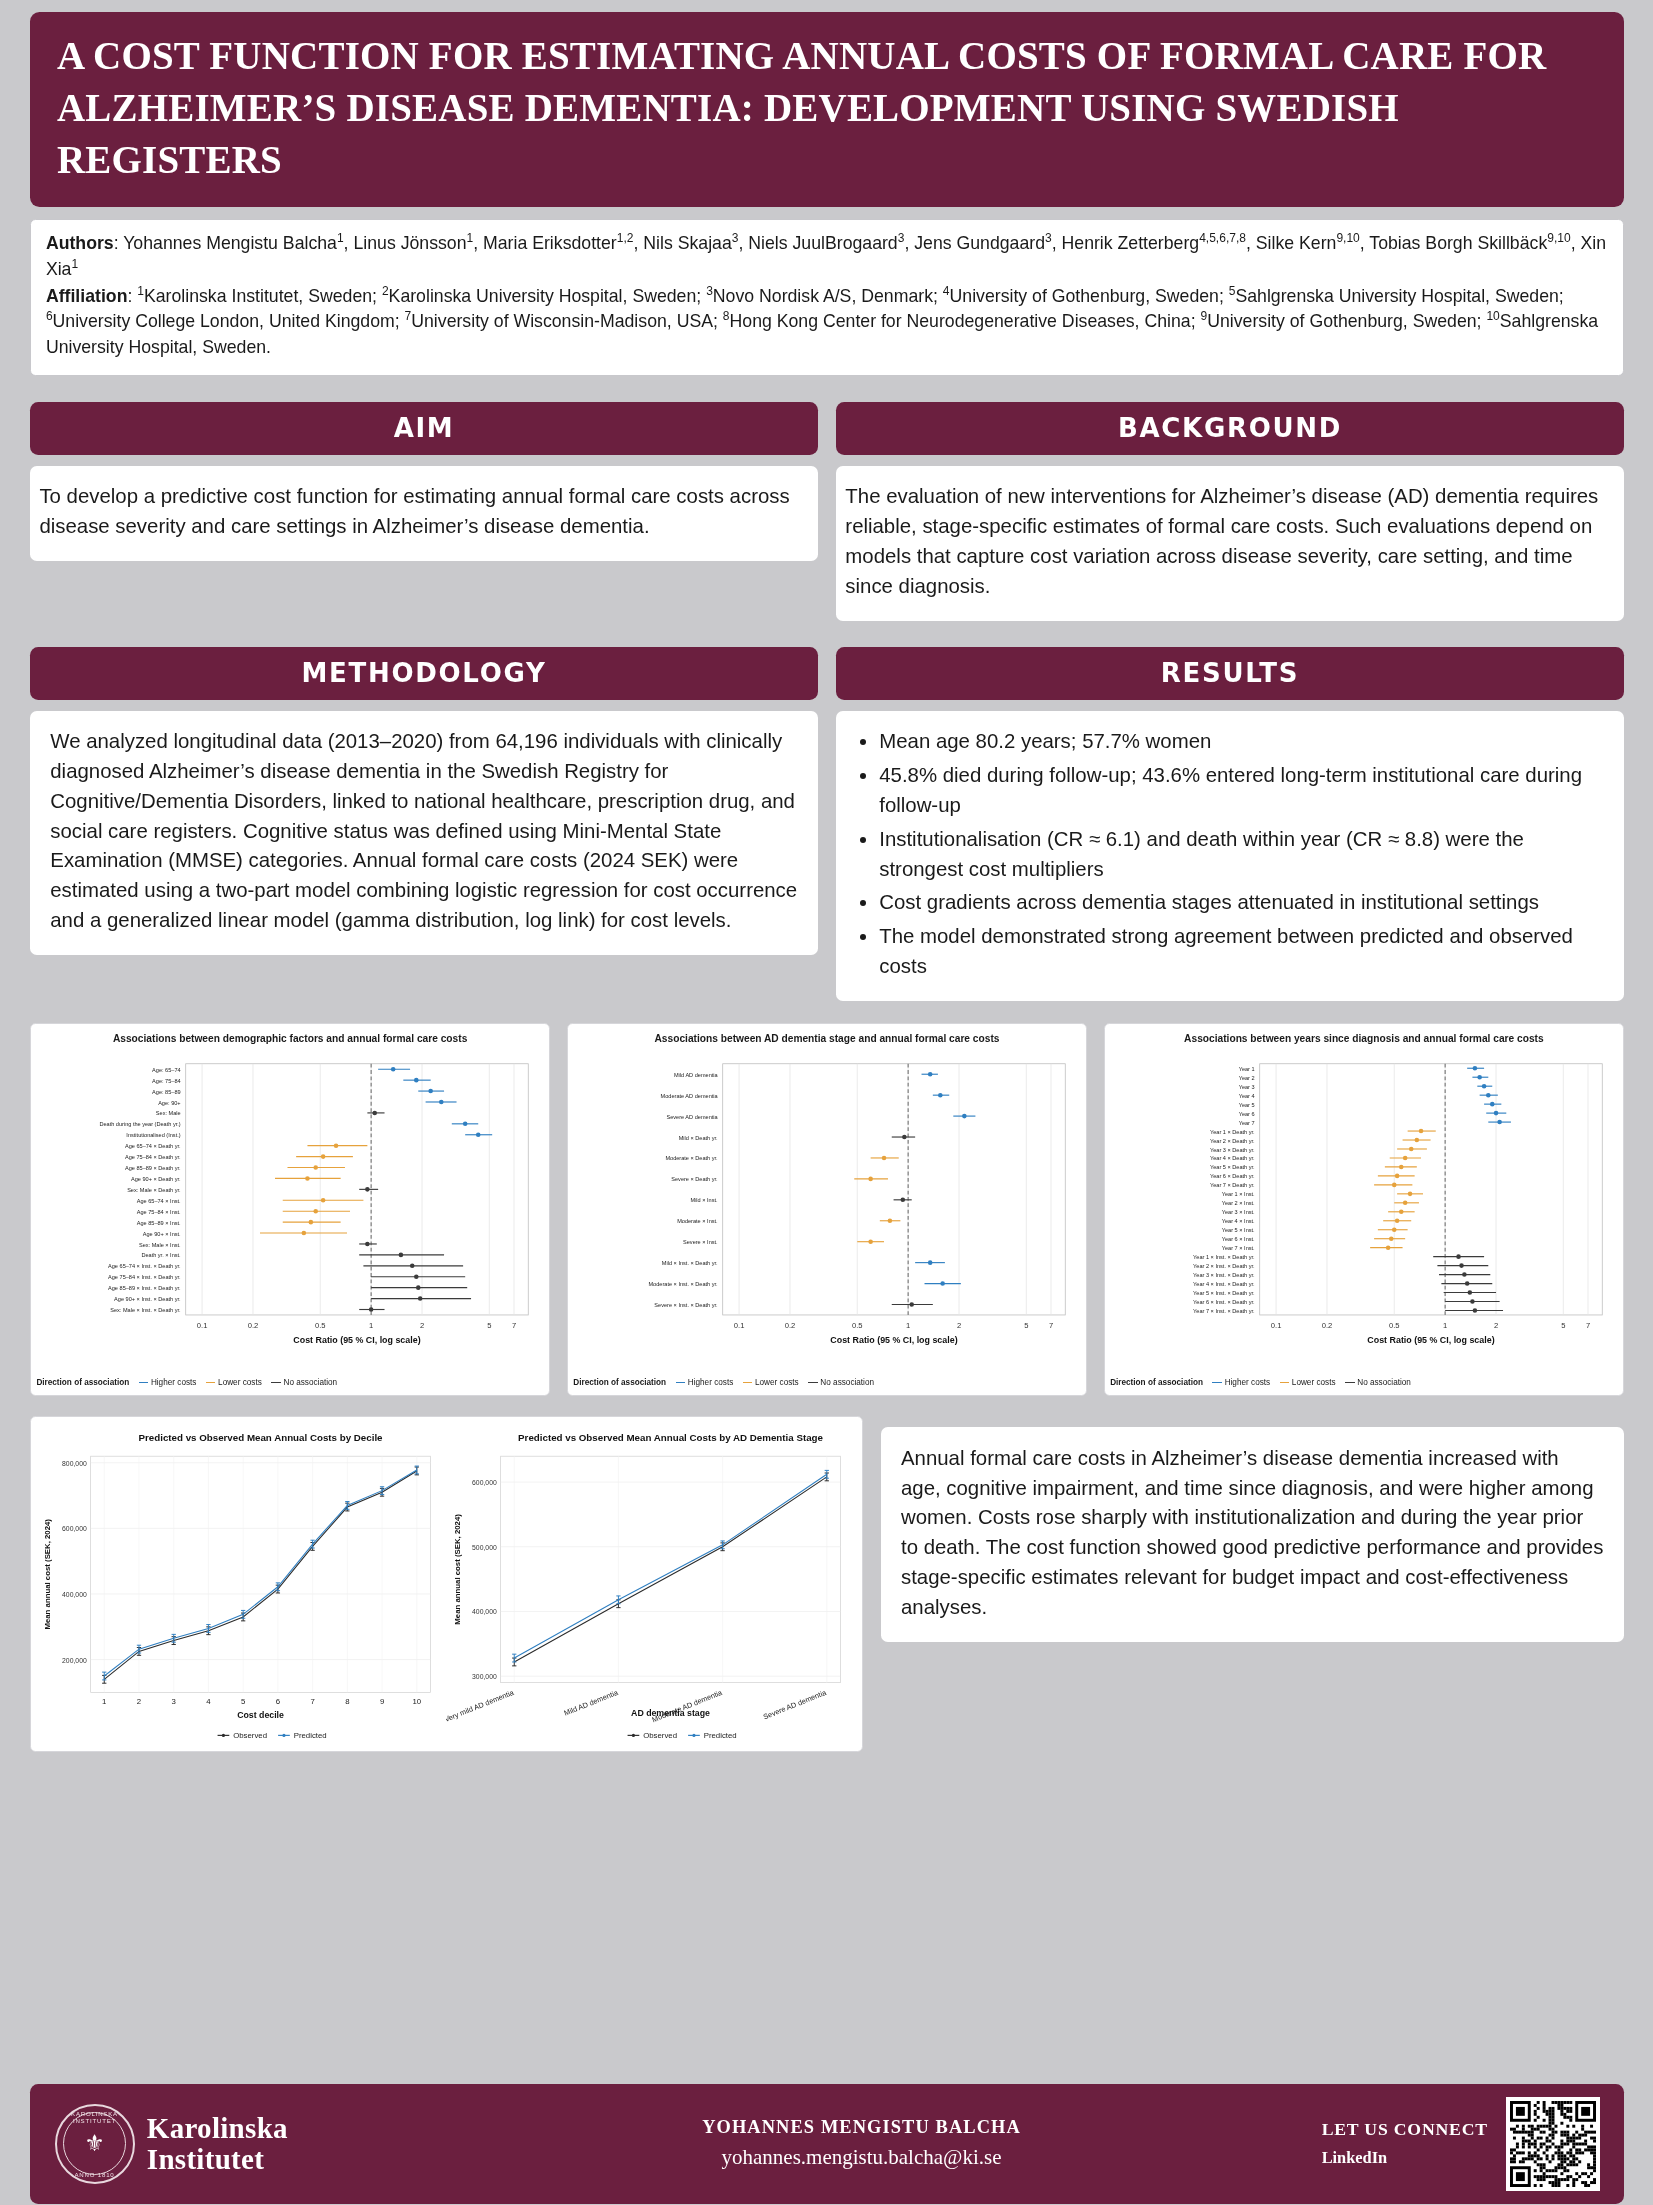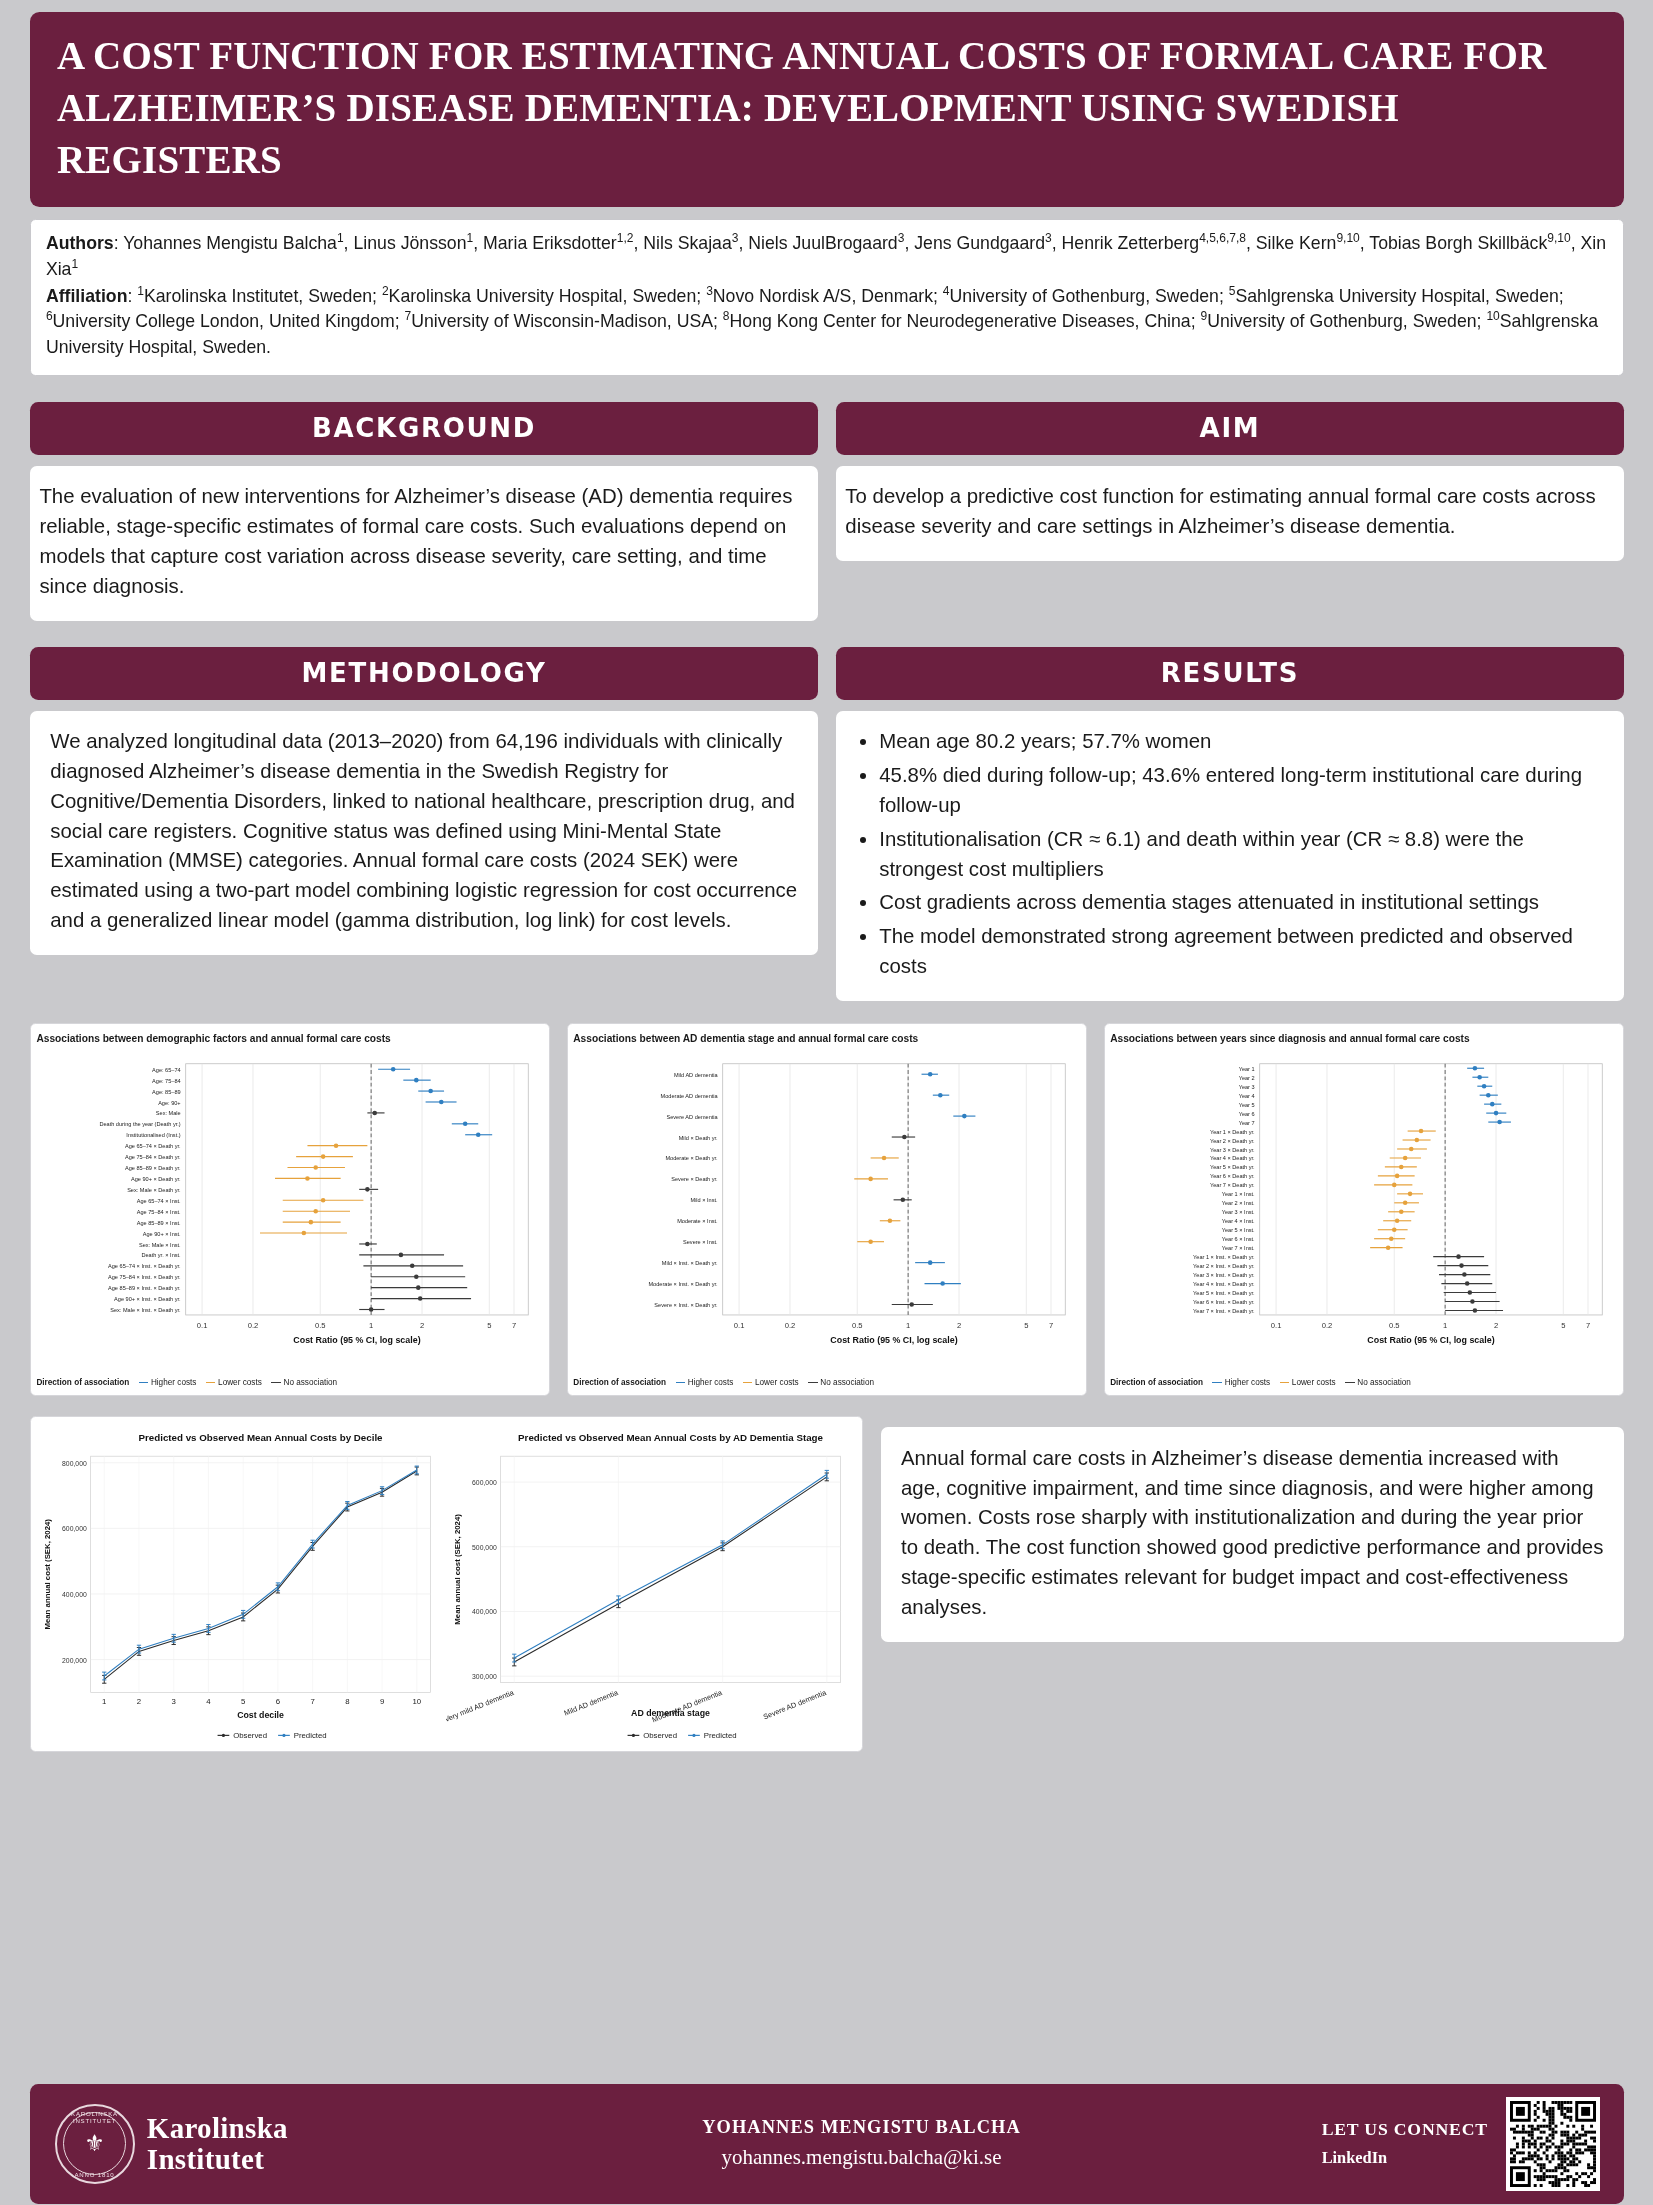--- a/index.html
+++ b/index.html
@@ -78,21 +78,21 @@
 
   .indent { padding-left: 9.5px; }
 
   
   .fig-row { display: flex; gap: 16.4px; margin: 22px 9.5px 0 9.5px; }
   .fig-card {
     background: #fff; border-radius: 5.5px; border: 0.7px solid #d6d6da;
     padding: 6.8px 5.5px 5.5px 5.5px; flex: 1 1 0; min-width: 0;
   }
   .fig-title {
-    text-align: left; font-size: 10.2px; font-weight: bold; margin: 2.7px 0 1.4px 0;
+    text-align: center; font-size: 10.2px; font-weight: bold; margin: 2.7px 0 1.4px 0;
   }
   .fig-svg { display:block; width: 100%; }
   .fig-legend {
     display:flex; justify-content:flex-start; align-items:center; gap:9.5px;
     font-size: 8.2px; margin-top: 15px; padding-bottom: 2.7px;
   }
   .fig-legend .lab { font-weight: bold; font-size: 8.2px; }
   .lg { display:flex; align-items:center; gap:2.7px; }
   .dash { width:9.5px; height:1.4px; display:inline-block; }
 
@@ -148,32 +148,32 @@
   </div>
 
   <div class="authors-box">
     <p><b>Authors</b><span id="authors-text">: Yohannes Mengistu Balcha<sup>1</sup>, Linus Jönsson<sup>1</sup>, Maria Eriksdotter<sup>1,2</sup>, Nils Skajaa<sup>3</sup>, Niels JuulBrogaard<sup>3</sup>, Jens Gundgaard<sup>3</sup>, Henrik Zetterberg<sup>4,5,6,7,8</sup>, Silke Kern<sup>9,10</sup>, Tobias Borgh Skillbäck<sup>9,10</sup>, Xin Xia<sup>1</sup></span></p>
     <p><b>Affiliation</b><span id="affil-text">: <sup>1</sup>Karolinska Institutet, Sweden; <sup>2</sup>Karolinska University Hospital, Sweden; <sup>3</sup>Novo Nordisk A/S, Denmark; <sup>4</sup>University of Gothenburg, Sweden; <sup>5</sup>Sahlgrenska University Hospital, Sweden; <sup>6</sup>University College London, United Kingdom; <sup>7</sup>University of Wisconsin-Madison, USA; <sup>8</sup>Hong Kong Center for Neurodegenerative Diseases, China; <sup>9</sup>University of Gothenburg, Sweden; <sup>10</sup>Sahlgrenska University Hospital, Sweden.</span></p>
   </div>
 
   <div class="cols">
     <div class="col">
       <div class="sec-head">
+        <span>AIM</span>
+      </div>
+      <div class="sec-body indent">
+        <p>To develop a predictive cost function for estimating annual formal care costs across disease severity and care settings in Alzheimer’s disease dementia.</p>
+      </div>
+    </div>
+    <div class="col">
+      <div class="sec-head">
         <span>BACKGROUND</span>
       </div>
       <div class="sec-body indent">
         <p>The evaluation of new interventions for Alzheimer’s disease (AD) dementia requires reliable, stage-specific estimates of formal care costs. Such evaluations depend on models that capture cost variation across disease severity, care setting, and time since diagnosis.</p>
-      </div>
-    </div>
-    <div class="col">
-      <div class="sec-head">
-        <span>AIM</span>
-      </div>
-      <div class="sec-body indent">
-        <p>To develop a predictive cost function for estimating annual formal care costs across disease severity and care settings in Alzheimer’s disease dementia.</p>
       </div>
     </div>
   </div>
 
   <div class="cols">
     <div class="col">
       <div class="sec-head">
         <span>METHODOLOGY</span>
       </div>
       <div class="sec-body">

